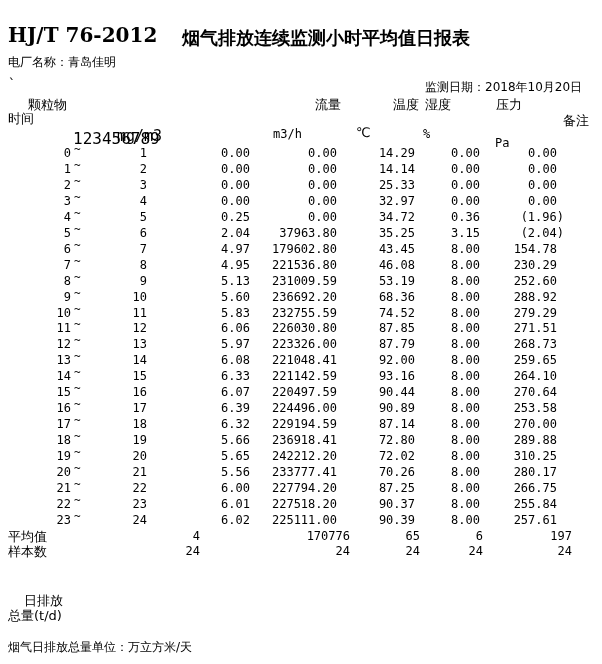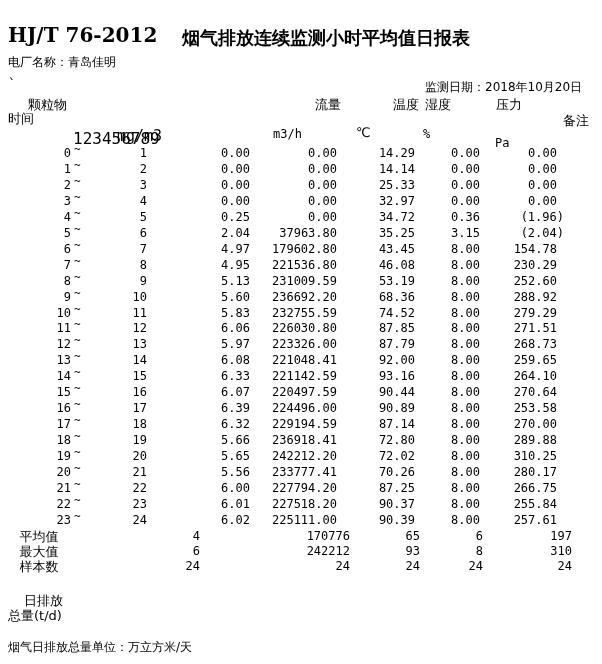--- a/index.html
+++ b/index.html
@@ -38,21 +38,21 @@
   table{border-collapse:collapse;table-layout:fixed;}
   td{padding:0;white-space:nowrap;overflow:visible;}
 
   .data-table{position:absolute;left:0;top:146px;width:557px;font-size:12px;}
   .data-table td{height:15.95px;line-height:15.95px;text-align:right;}
   .data-table td.tilde-cell{text-align:left;padding-left:3px;}
   .tilde{position:relative;top:-4px;font-size:11px;}
 
   .summary-table{position:absolute;left:0;top:529px;width:572px;font-size:12px;}
   .summary-table td{height:15.2px;line-height:15.2px;text-align:right;}
-  .summary-table td.s-label{text-align:center;padding-left:8px;font-size:13px;}
+  .summary-table td.s-label{text-align:left;padding-left:8px;font-size:13px;}
 
   .red{color:#000000;}
   .paren{margin-right:-7px;}
 
   .t-daily1{left:24px;top:592px;font-size:13px;}
   .t-daily2{left:8px;top:607px;font-size:13px;}
   .t-footer{left:8px;top:639px;font-size:12px;}
 </style>
 </head>
 <body>
@@ -370,28 +370,20 @@
     <tbody>
     <tr>
       <td class="s-label cjk">平均值</td>
       <td>4</td>
       <td>170776</td>
       <td>65</td>
       <td>6</td>
       <td>197</td>
     </tr>
 
-    <tr>
-      <td class="s-label cjk">最大值</td>
-      <td>6</td>
-      <td>242212</td>
-      <td>93</td>
-      <td>8</td>
-      <td>310</td>
-    </tr>
 
 
     <tr>
       <td class="s-label cjk">样本数</td>
       <td>24</td>
       <td>24</td>
       <td>24</td>
       <td>24</td>
       <td>24</td>
     </tr>

